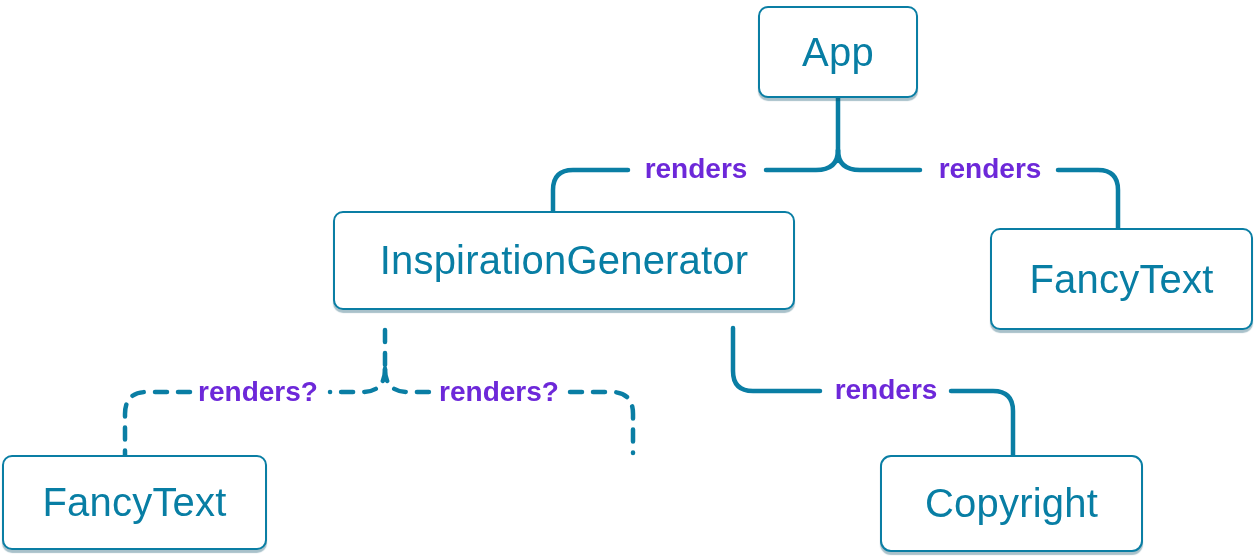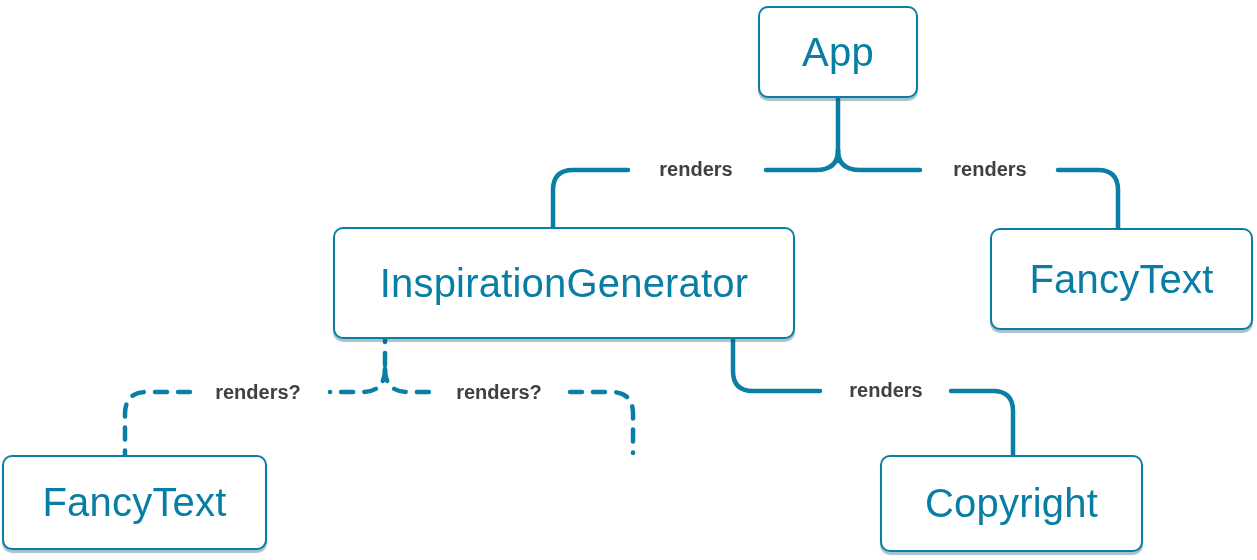--- a/index.html
+++ b/index.html
@@ -41,30 +41,30 @@
     border-radius: 10px;
     box-shadow: 0 3px 1px rgba(9, 76, 102, 0.35);
     color: #087ea4;
     font-size: 40px;
     font-weight: 400;
     letter-spacing: 0.2px;
     box-sizing: border-box;
     white-space: nowrap;
   }
   .node-app        { left: 758px;  top: 6px;   width: 160px; height: 92px;  }
-  .node-ig         { left: 333px;  top: 227px; width: 462px; height: 112px;  }
+  .node-ig         { left: 333px;  top: 211px; width: 462px; height: 99px;  }
   .node-ft-top     { left: 990px;  top: 228px; width: 263px; height: 102px; }
   .node-ft-bottom  { left: 2px;    top: 455px; width: 265px; height: 95px;  }
   .node-color      { left: 537px;  top: 453px; width: 183px; height: 95px;  }
-  .node-copyright  { left: 880px;  top: 455px; width: 263px; height: 97px;  }
+  .node-copyright  { left: 880px;  top: 455px; width: 263px; height: 97px; border-radius: 11px;  }
   .edge-label {
     position: absolute;
     transform: translate(-50%, -50%);
-    color: #404040;
-    font-size: 20px;
+    color: #6d28d9;
+    font-size: 28px;
     font-weight: 700;
     white-space: nowrap;
   }
   .edge-label-0 { left: 696px; top: 169px; }
   .edge-label-1 { left: 990px; top: 169px; }
   .edge-label-2 { left: 258px; top: 392px; }
   .edge-label-3 { left: 499px; top: 392px; }
   .edge-label-4 { left: 886px; top: 390px; }
 </style>
 </head>

